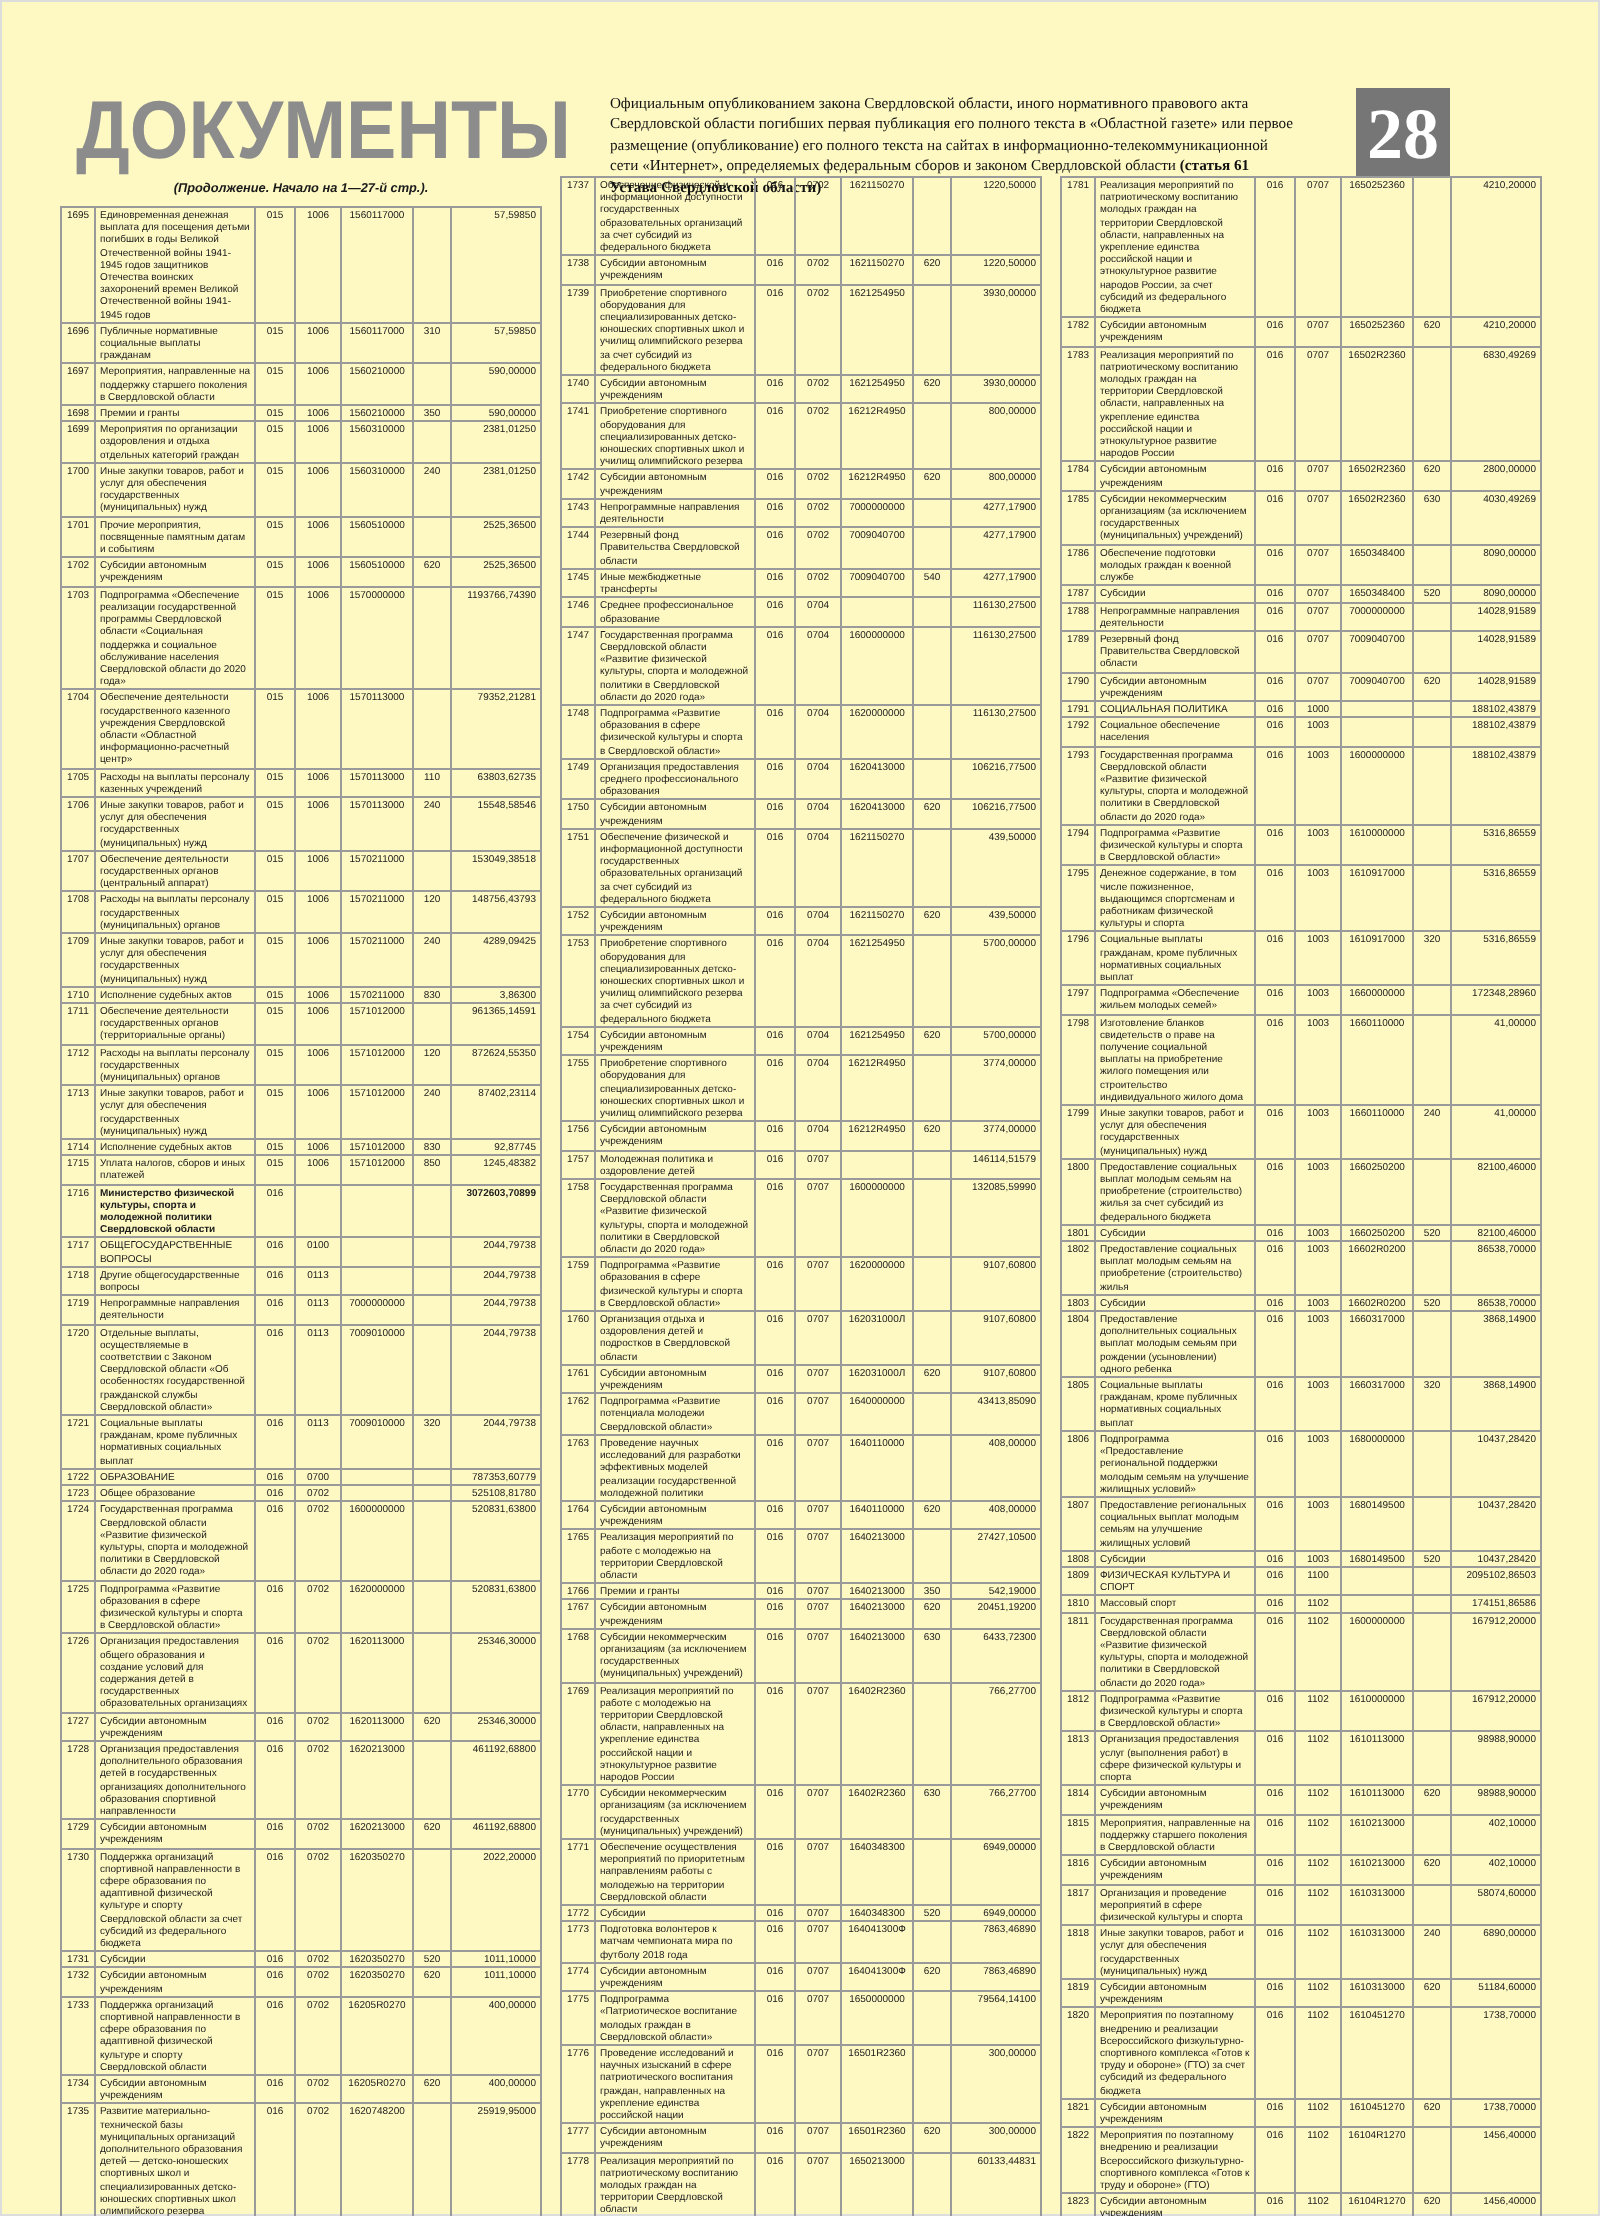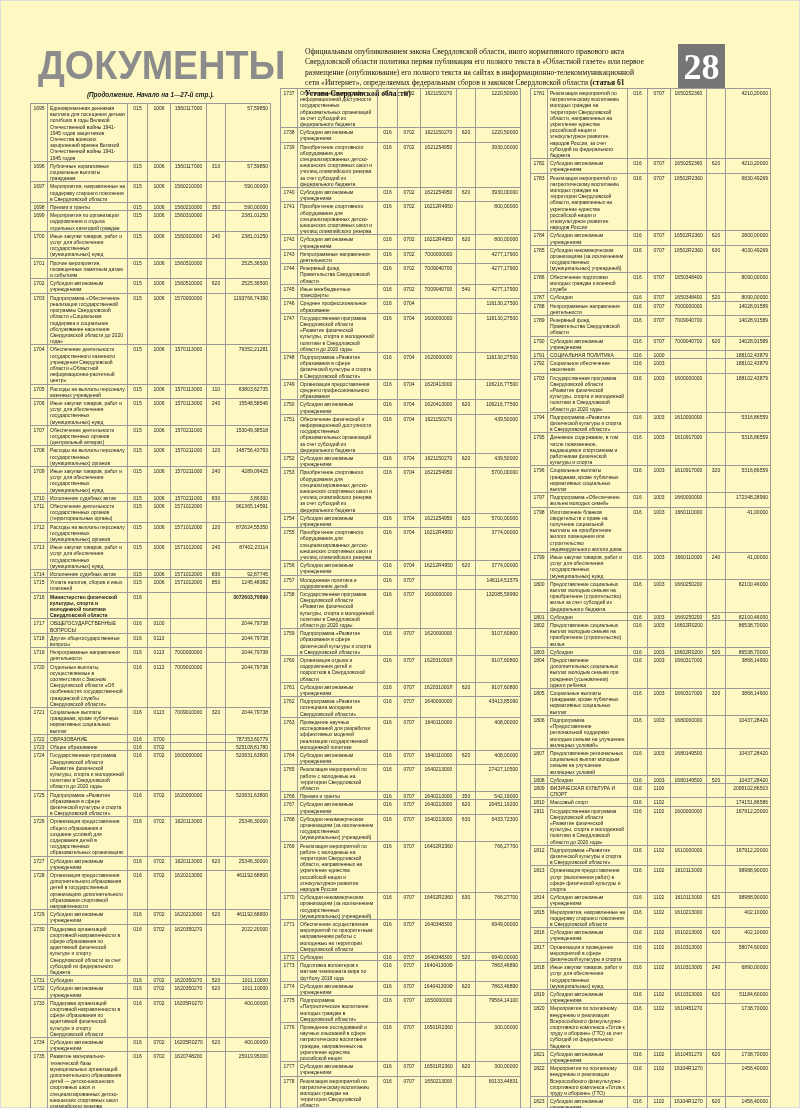--- a/index.html
+++ b/index.html
@@ -37,21 +37,21 @@
 </style>
 </head>
 <body>
 
 <div class="page">
 
   <div class="header">
     <div class="doc-title">ДОКУМЕНТЫ</div>
     <div class="legal">
       <span>Официальным опубликованием закона Свердловской области, иного нормативного правового акта</span>
-      <span>Свердловской области политика первая публикация его полного текста в «Областной газете»</span>
+      <span>Свердловской области погибших первая публикация его полного текста в «Областной газете»</span>
       <span>или первое размещение (опубликование) его полного текста на сайтах в информационно-телекоммуникационной сети</span>
       <span>«Интернет», определяемых федеральным сборов и законом Свердловской области</span>
       <b>(статья 61 Устава Свердловской области)</b>
     </div>
     <div class="pagebox">28</div>
   </div>
 
   <div class="cols">
     <div class="col">
       <div class="note-top">(Продолжение. Начало на 1—27-й стр.).</div>

